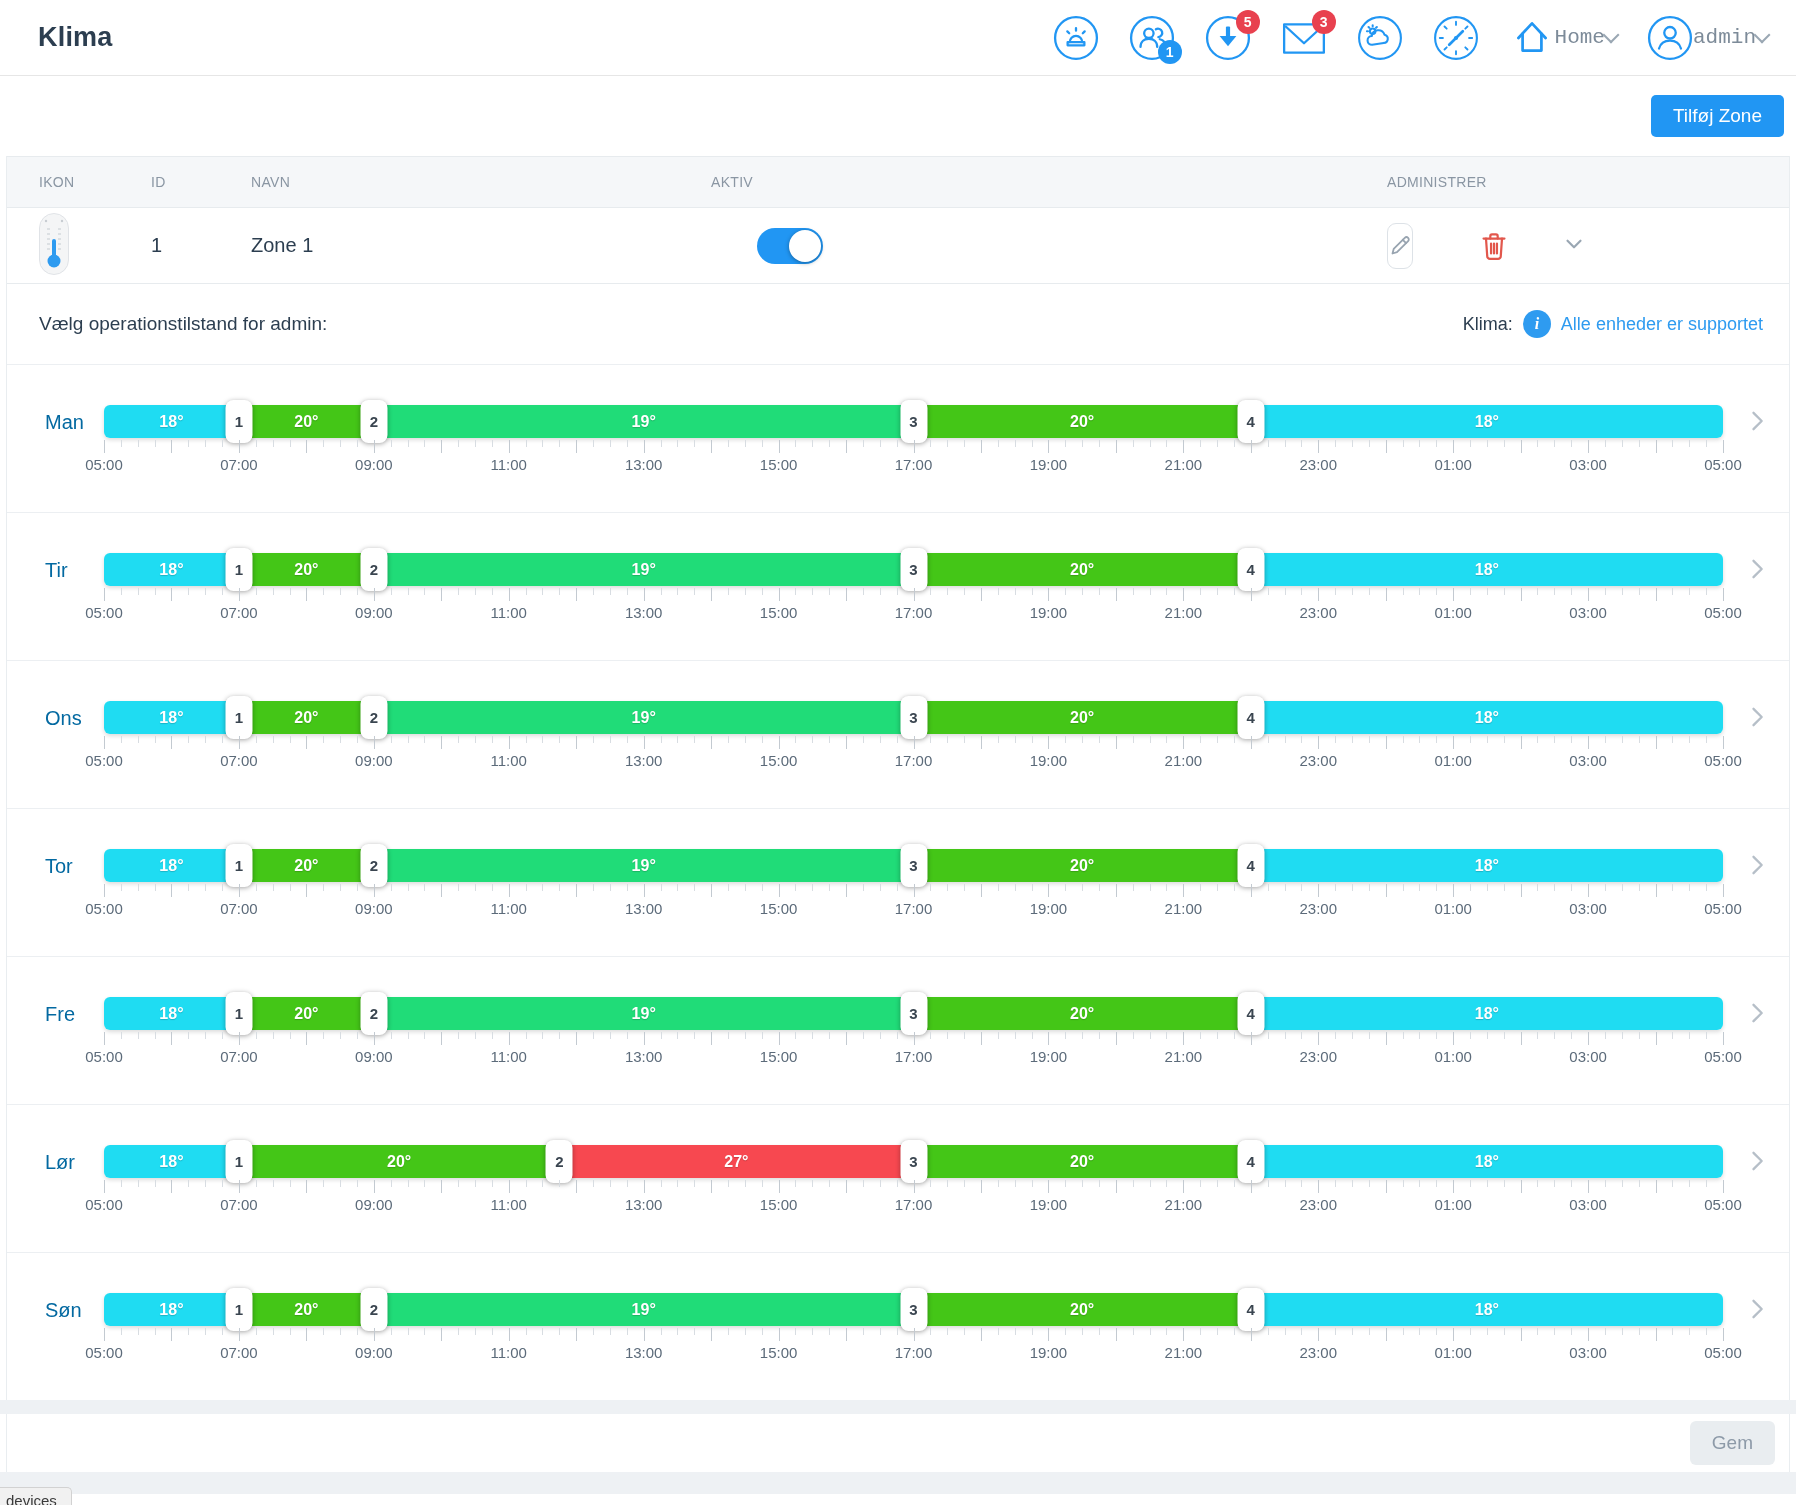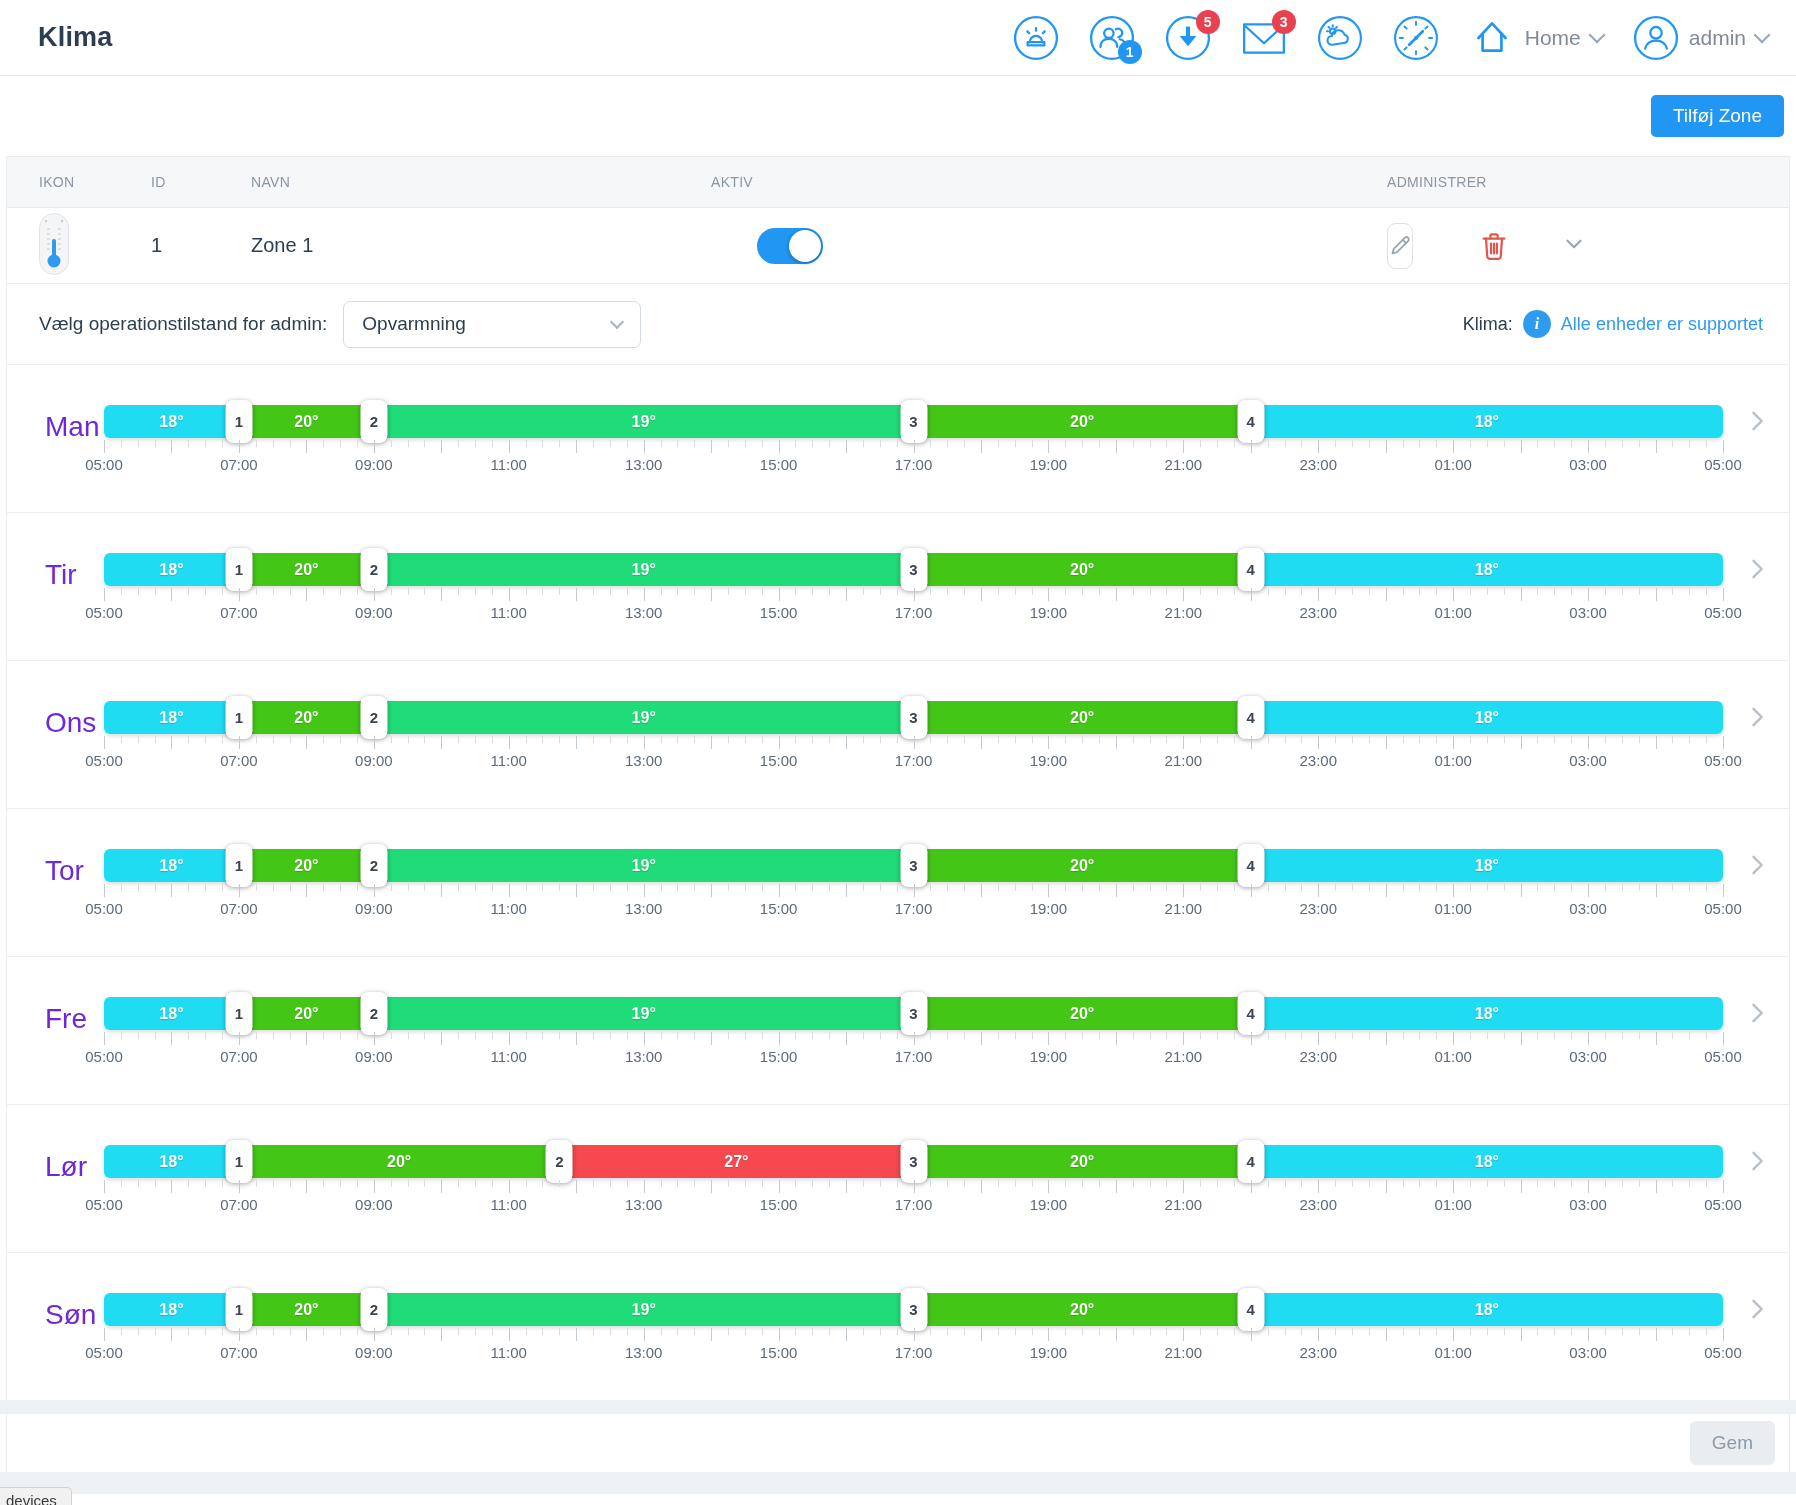--- a/index.html
+++ b/index.html
@@ -10,21 +10,21 @@
   .app-header { height:76px; display:flex; align-items:center; justify-content:space-between;
     padding:0 28px 0 38px; border-bottom:1px solid #e6e6e6; background:#fff; }
   .app-title { font-size:27px; font-weight:700; color:#2c3e50; letter-spacing:.2px; }
   .nav { display:flex; align-items:center; gap:30px; }
   .nav-icon { position:relative; width:46px; height:46px; display:flex; align-items:center; justify-content:center; cursor:pointer; }
   .nav-icon svg { display:block; }
   .badge { position:absolute; min-width:24px; height:24px; border-radius:12px; color:#fff;
     font-size:14px; font-weight:700; display:flex; align-items:center; justify-content:center; padding:0 6px; }
   .badge.blue { background:var(--accent); right:-7px; bottom:-3px; }
   .badge.red  { background:var(--badge-red); right:-9px; top:-5px; }
-  .nav-group { display:flex; align-items:center; gap:10px; cursor:pointer; }
+  .nav-group { display:flex; align-items:center; cursor:pointer;font-family:Liberation Mono, monospace; }
   .nav-text { font-size:21px; color:#7d8b99; }
   .chev { width:12px; height:12px; border-right:2px solid #9aa7b3; border-bottom:2px solid #9aa7b3;
     transform:rotate(45deg); margin-top:-5px; }
 
   
   .toolbar { height:80px; display:flex; align-items:center; justify-content:flex-end; padding-right:12px; background:#fff; }
   .btn-primary { background:var(--accent); color:#fff; font-size:19px; border:none; border-radius:5px;
     padding:10px 22px; cursor:pointer; font-family:inherit; }
 
   
@@ -59,21 +59,21 @@
   .mode-spacer { flex:1; }
   .status-wrap { display:flex; align-items:center; gap:10px; }
   .status-label { font-size:18px; color:#2c3e50; }
   .info-icon { width:28px; height:28px; border-radius:50%; background:var(--link); color:#fff;
     display:flex; align-items:center; justify-content:center; font-size:16px; font-weight:700;
     font-family:"Liberation Serif", serif; font-style:italic; }
   .status-link { font-size:18px; color:var(--link); cursor:pointer; }
 
   
   .day-row { position:relative; height:148px; border-top:1px solid #eceff2; }
-  .day-label { position:absolute; left:38px; top:46px; font-size:28px; color:#6d28d9; }
+  .day-label { position:absolute; left:38px; top:46px; font-size:20px; color:#0369a1; }
   .bar-area { position:absolute; left:97px; right:66px; top:40px; }
   .bar { height:33px; border-radius:6px; overflow:hidden; display:flex; box-shadow:0 2px 4px rgba(0,0,0,.14); }
   .seg { display:flex; align-items:center; justify-content:center; }
   .seg span { color:#fff; font-size:16px; font-weight:700; text-shadow:0 1px 1px rgba(0,0,0,.18); }
   .marker-layer { position:absolute; left:0; right:0; top:0; height:33px; pointer-events:none; }
   .marker { position:absolute; top:-5px; width:27px; height:43px; background:#fff; border-radius:8px;
     box-shadow:0 1px 5px rgba(0,0,0,.35); transform:translateX(-50%);
     display:flex; align-items:center; justify-content:center; font-size:15px; font-weight:600; color:#3a4550;
     pointer-events:auto; cursor:ew-resize; }
   .ticks { position:relative; height:16px; margin-top:2px; }
@@ -228,24 +228,20 @@
       <div class="zone-chev">
         <svg width="26" height="26" viewBox="0 0 24 24" fill="none" stroke="#9aa7b3" stroke-width="2" stroke-linecap="round" stroke-linejoin="round">
           <polyline points="6,9 12,15 18,9"></polyline>
         </svg>
       </div>
     </div>
   </div>
 
   <div class="mode-row">
     <span class="mode-label">Vælg operationstilstand for admin:</span>
-    <div class="select">
-      <span class="select-text">Opvarmning</span>
-      <span class="chev"></span>
-    </div>
     <div class="mode-spacer"></div>
     <div class="status-wrap">
       <span class="status-label">Klima:</span>
       <span class="info-icon">i</span>
       <span class="status-link">Alle enheder er supportet</span>
     </div>
   </div>
 
   <div id="days">
       <div class="day-row">

